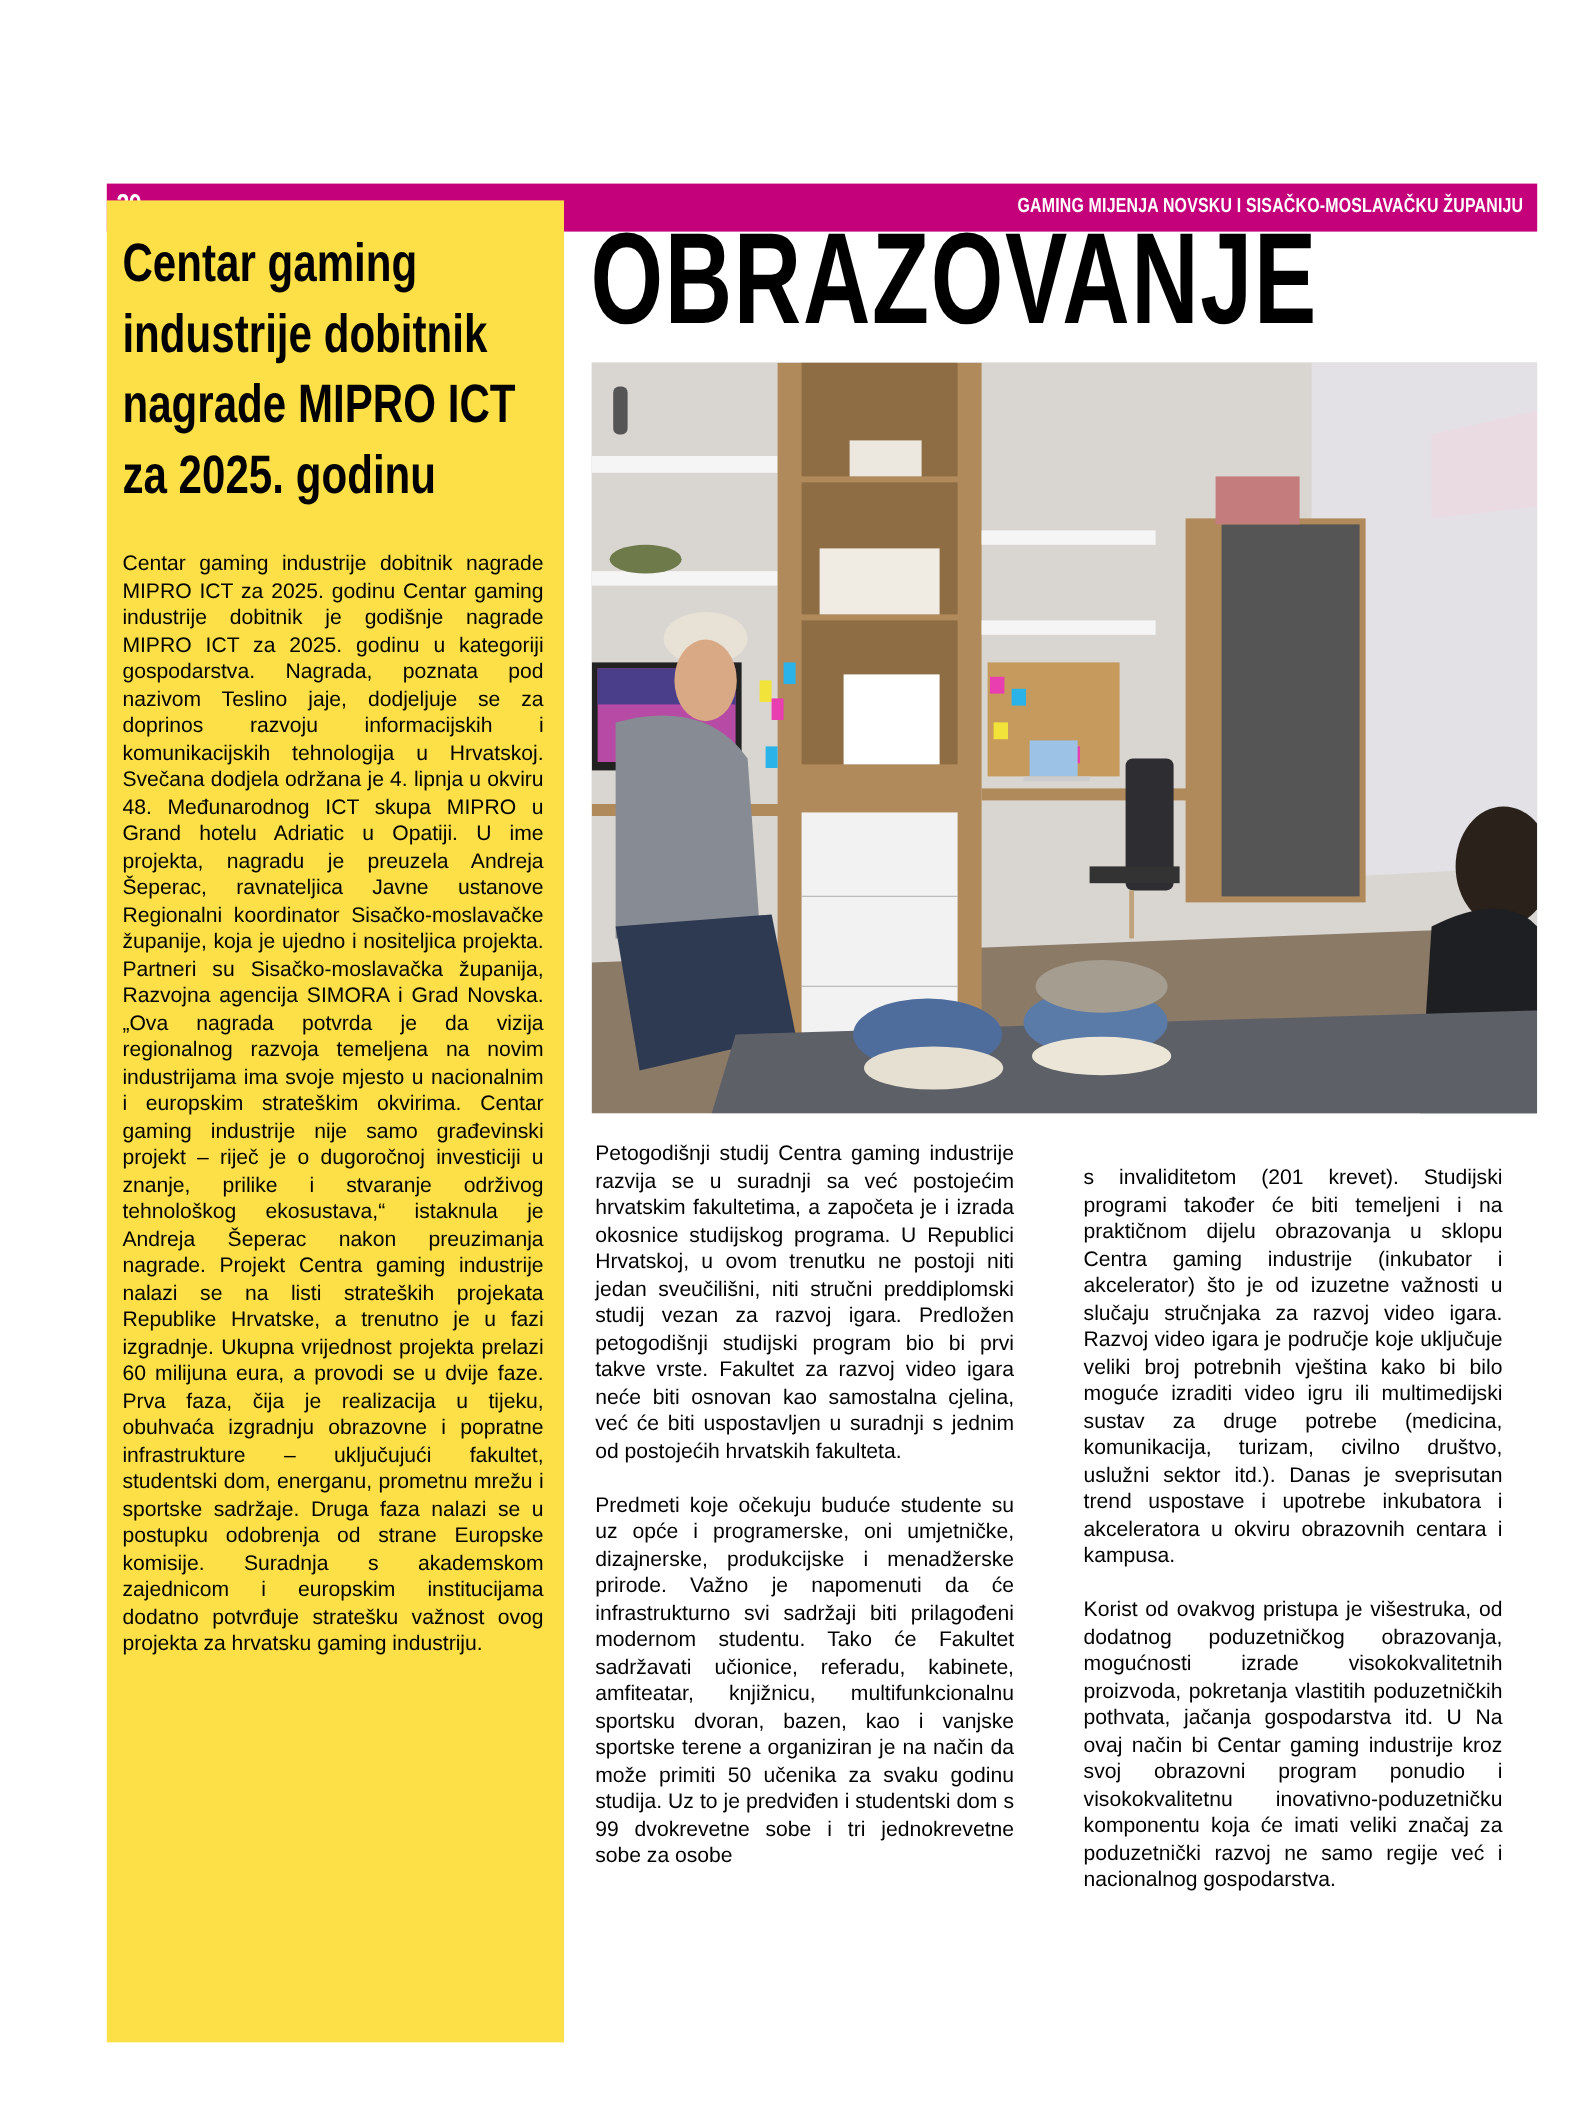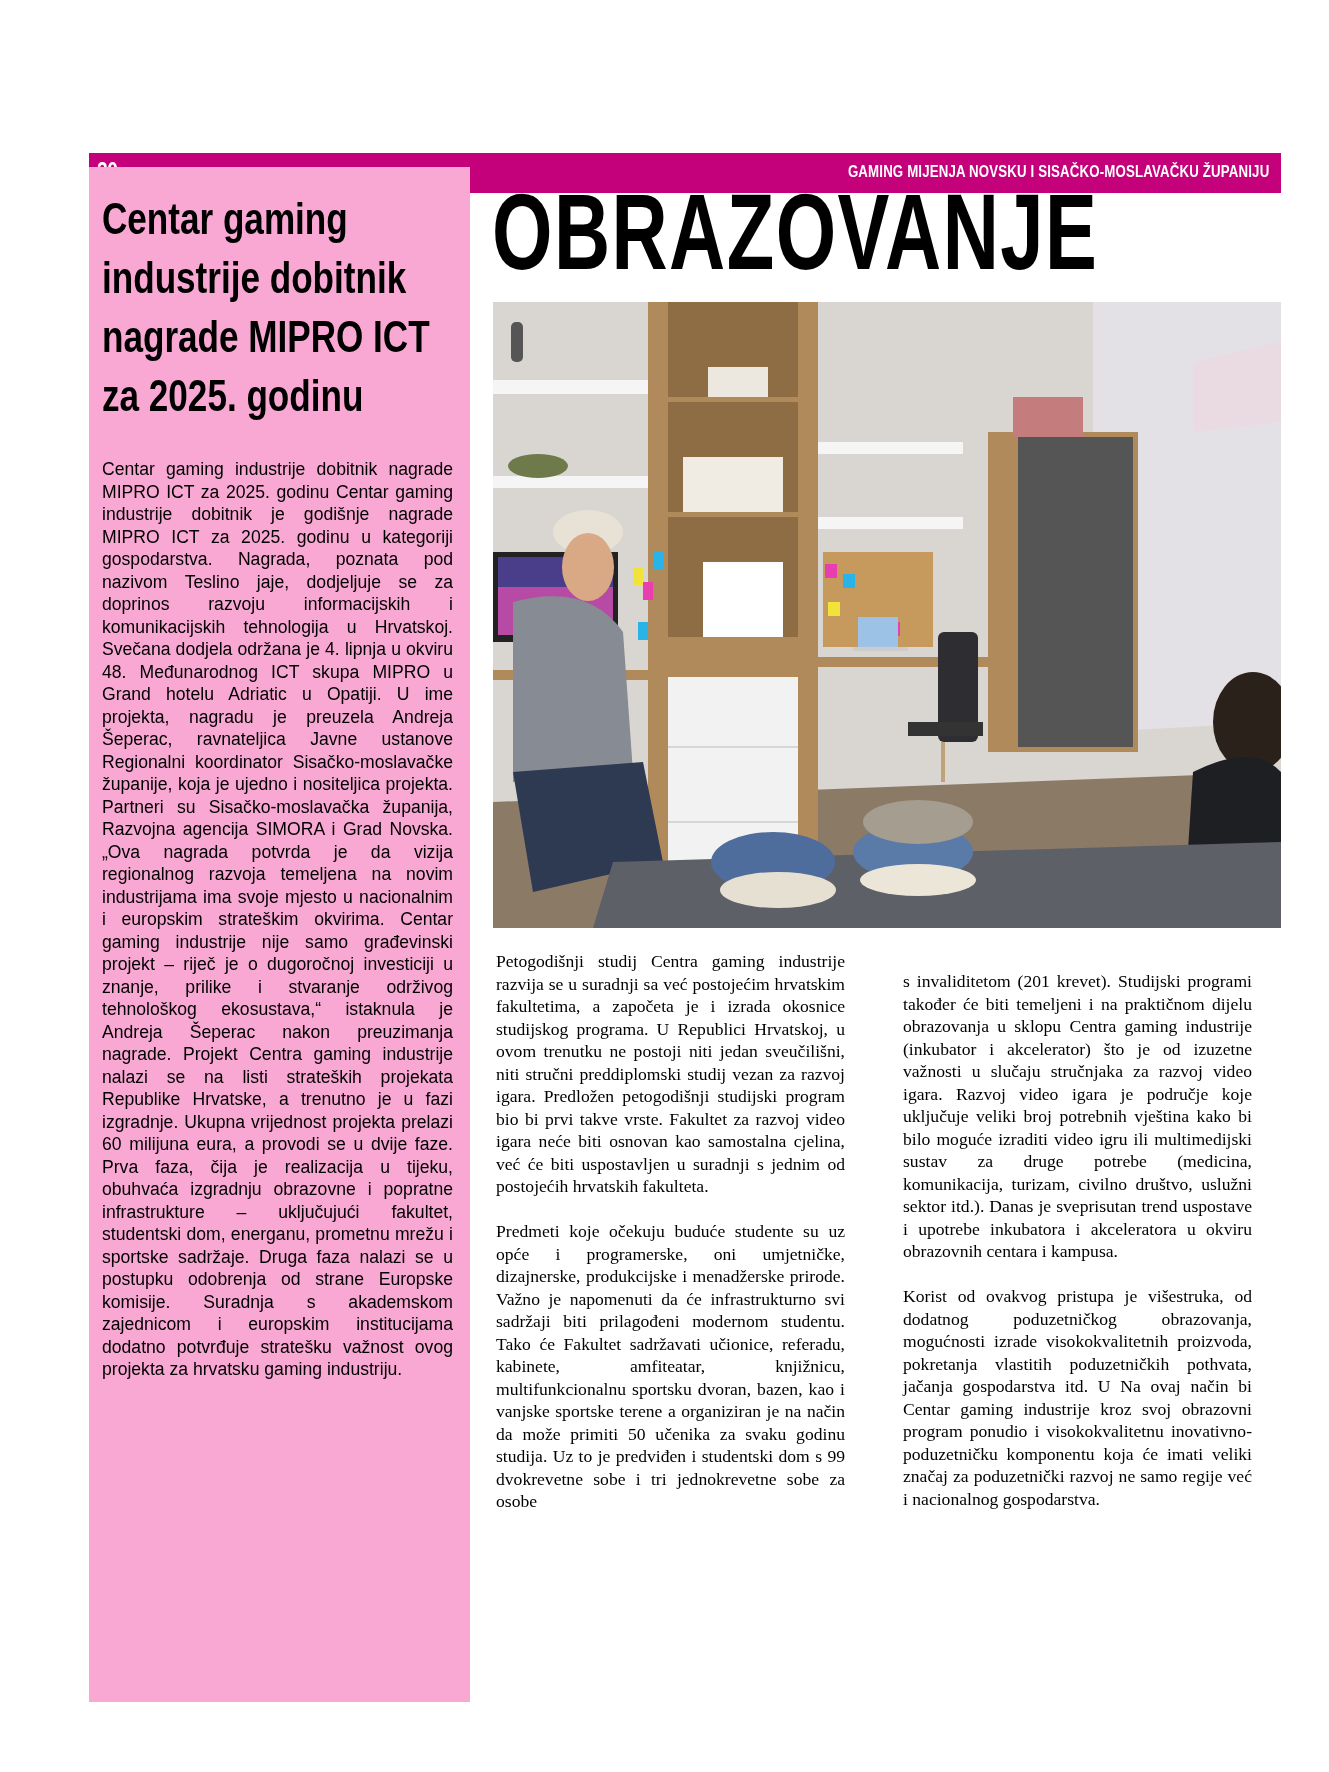--- a/index.html
+++ b/index.html
@@ -7,33 +7,33 @@
          font-family: "Liberation Sans", sans-serif; color: #000; }
   .header-bar { position: absolute; left: 89px; top: 109px; width: 1192px; height: 40px;
                 background: #c4007a; margin-top: 44px; }
   .page-num { position: absolute; left: 8px; top: 4px; color: #fff; font-weight: bold;
               font-family: "Liberation Sans", sans-serif; font-size: 24px;
               transform: scaleX(0.8); transform-origin: left center; letter-spacing: -0.5px; }
   .running-title { position: absolute; right: 12px; top: 9px; color: #fff; font-weight: bold;
                    font-size: 17px; white-space: nowrap; transform: scaleX(0.78);
                    transform-origin: right center; letter-spacing: 0.2px; }
   .sidebar { position: absolute; left: 89px; top: 167px; width: 381px; height: 1535px;
-             background: #f9a8d4; }
+             background: #fde047; }
   .sidebar-title { position: absolute; left: 13px; top: 22px; width: 360px; font-weight: bold;
                    font-size: 45px; line-height: 59px; white-space: pre-line;
                    transform: scaleX(0.78); transform-origin: left top; width: 470px; }
   .sidebar-body { position: absolute; left: 13px; top: 291px; width: 351px;
                   font-size: 17.6px; line-height: 22.5px; text-align: justify; }
   .section-title { position: absolute; left: 492px; top: 172px; font-weight: bold;
                    font-size: 108px; line-height: 120px; letter-spacing: 2px;
                    transform: scaleX(0.72); transform-origin: left top; white-space: nowrap; }
   .photo { position: absolute; left: 493px; top: 302px; width: 788px; height: 626px; overflow: hidden;
            background: #ddd; }
   .col { position: absolute; top: 950px; width: 349px; font-size: 17.6px; line-height: 22.5px;
-         text-align: justify; font-family: Liberation Serif, serif; }
+         text-align: justify; }
   .col p { margin: 0 0 22.5px 0; }
   .col-left { left: 496px; }
   .col-right { left: 903px; top: 950px; margin-top: 20px; }
 </style>
 </head>
 <body>
 
 <div class="header-bar">
   <span class="page-num">20</span>
   <span class="running-title">GAMING MIJENJA NOVSKU I SISAČKO-MOSLAVAČKU ŽUPANIJU</span>

